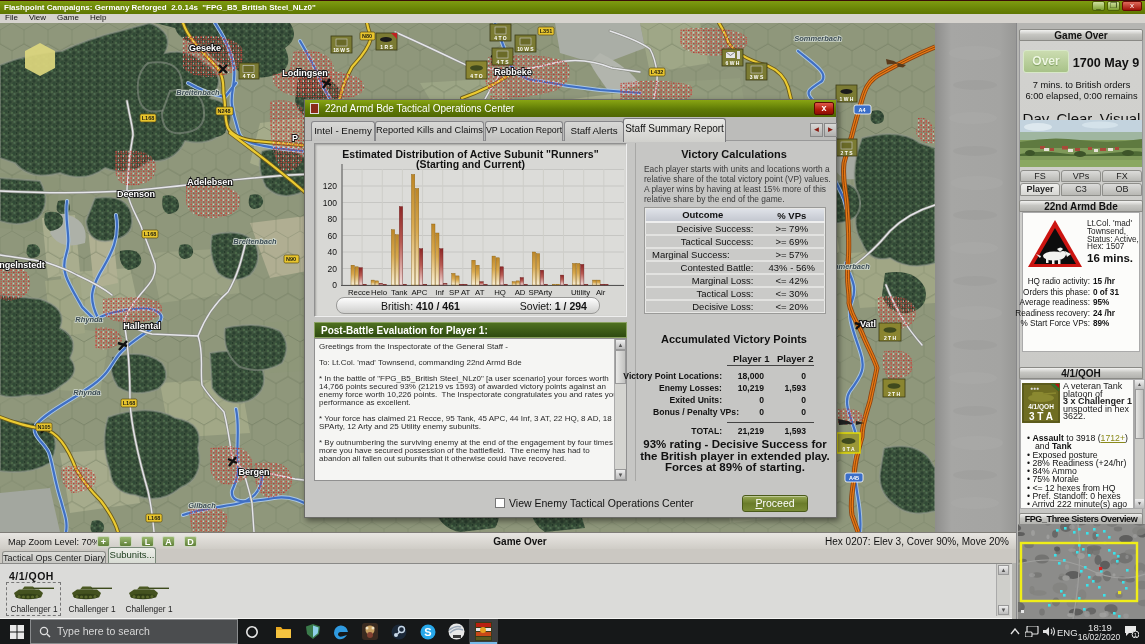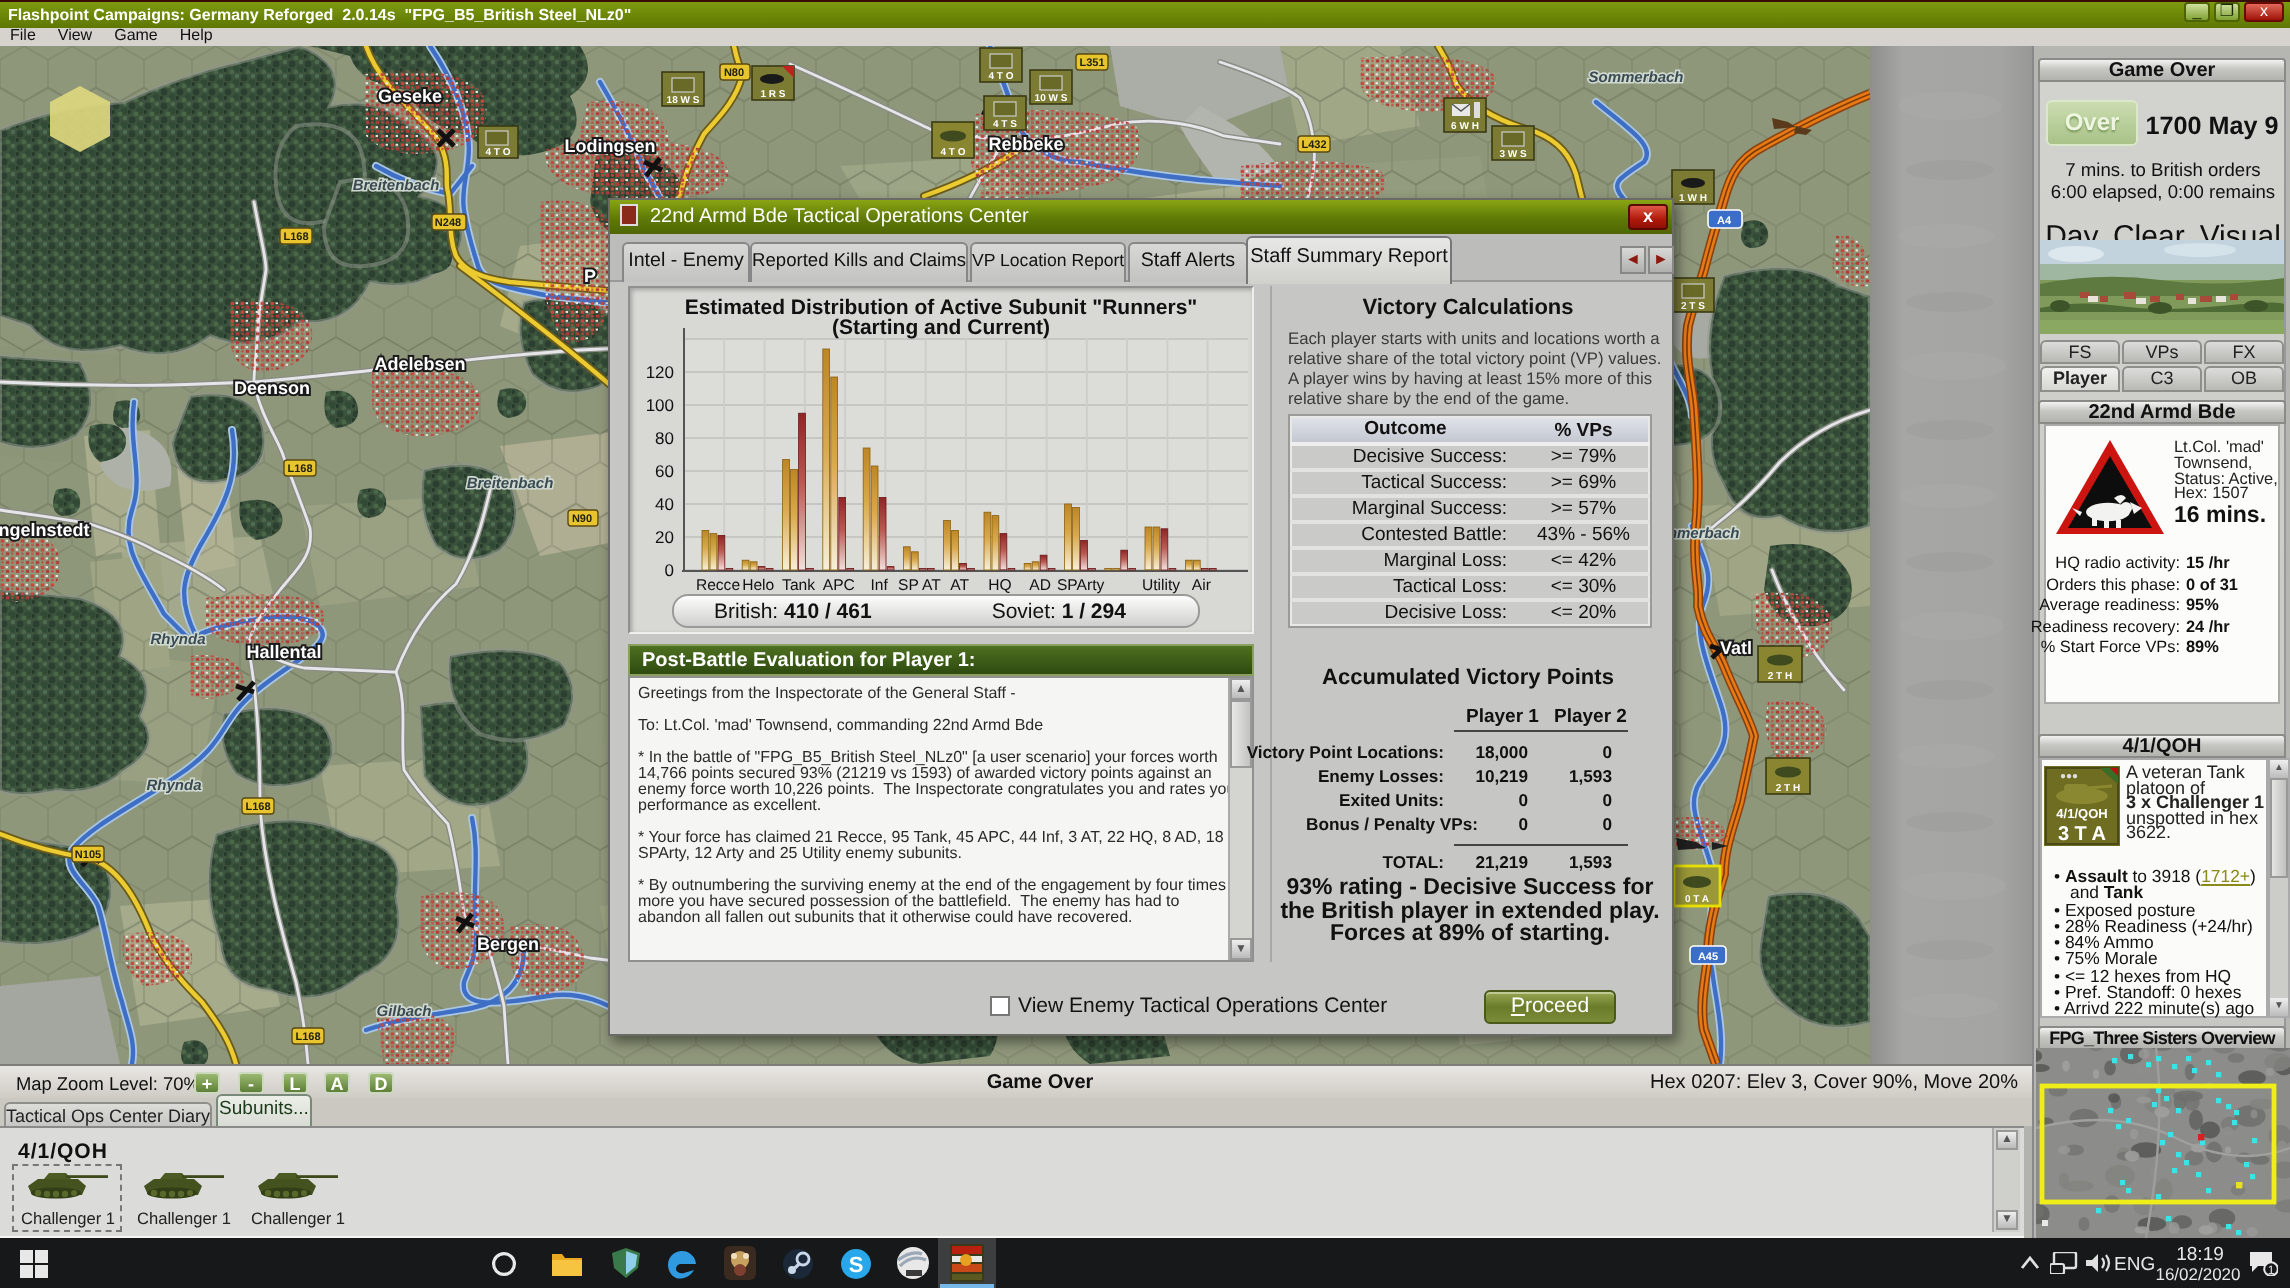--- a/index.html
+++ b/index.html
@@ -462,20 +462,26 @@
   </div>
   <div id="taskbar" class="abs">
     <svg class="abs" style="left:10px;top:6px;" width="14" height="14" viewBox="0 0 14 14">
         <g fill="#e8e8e8">
           <rect width="6.5" height="6.5"></rect>
           <rect x="7.5" width="6.5" height="6.5"></rect>
           <rect y="7.5" width="6.5" height="6.5"></rect>
           <rect x="7.5" y="7.5" width="6.5" height="6.5"></rect>
         </g>
       </svg>
+    <div class="abs" style="left:30px;top:0px;width:208px;height:25px;background:#4b4d4f;border:1px solid #8a8c8e;color:#d8d8d8;font-size:10.5px;line-height:23px;">
+      <svg style="margin:6px 6px 0 8px;float:left;" width="12" height="12" viewBox="0 0 12 12">
+          <circle cx="5" cy="5" r="3.6" fill="none" stroke="#e0e0e0" stroke-width="1.3"></circle>
+          <line x1="8" y1="8" x2="11" y2="11" stroke="#e0e0e0" stroke-width="1.4"></line>
+        </svg>Type here to search
+    </div>
     <svg class="abs" style="left:245px;top:6px;" width="14" height="14" viewBox="0 0 14 14">
         <circle cx="7" cy="7" r="5.2" fill="none" stroke="#e8e8e8" stroke-width="1.6"></circle>
       </svg>
     <svg class="abs" style="left:276px;top:6px;" width="15" height="13" viewBox="0 0 15 13">
         <path d="M0,2 L5,2 L6.5,4 L15,4 L15,13 L0,13 Z" fill="#e8a820"></path>
         <path d="M0,5 L15,5 L15,13 L0,13 Z" fill="#f6c440"></path>
       </svg>
     <svg class="abs" style="left:306px;top:5px;" width="14" height="15" viewBox="0 0 14 15">
         <path d="M7,0 L14,2.5 L13,10 L7,15 L1,10 L0,2.5 Z" fill="#3a7a4a"></path>
         <path d="M7,1.5 L12.6,3.5 L11.8,9.3 L7,13.2 Z" fill="#8fd0e8"></path>
@@ -903,21 +909,21 @@
       <text x="265.5" y="151" font-size="7.8" fill="#111" text-anchor="middle" font-family="Liberation Sans,sans-serif">Utility</text>
       <rect x="277.7" y="136.1" width="3.4" height="4.9" fill="url(#gb)" stroke="#8a6010" stroke-width="0.4"></rect>
       <rect x="281.7" y="136.1" width="3.4" height="4.9" fill="url(#gb)" stroke="#8a6010" stroke-width="0.4"></rect>
       <rect x="285.7" y="140.2" width="3.4" height="0.8" fill="url(#rb)" stroke="#6a1a1a" stroke-width="0.4"></rect>
       <rect x="289.7" y="140.2" width="3.4" height="0.8" fill="url(#rb)" stroke="#6a1a1a" stroke-width="0.4"></rect>
       <text x="285.7" y="151" font-size="7.8" fill="#111" text-anchor="middle" font-family="Liberation Sans,sans-serif">Air</text>
       </svg>
     </div>
 
     <div class="abs" style="left:31px;top:197px;width:264px;height:17px;background:linear-gradient(#fdfdfd,#cfcfcd);border:1px solid #9a9a98;border-radius:8px;font-size:10.5px;color:#111;line-height:16px;">
-      <span style="margin-left:20px;">British: <b>410 / 461</b></span><span style="margin-left:60px;">Soviet: <b>1 / 294</b></span>
+      <span style="margin-left:44px;">British: <b>410 / 461</b></span><span style="margin-left:60px;">Soviet: <b>1 / 294</b></span>
     </div>
 
     <div class="abs" style="left:9px;top:222px;width:313px;height:16px;background:linear-gradient(#4e7020,#2e4a10);border:1px solid #88a060;color:#fff;font-size:10px;font-weight:bold;line-height:15px;padding-left:6px;">Post-Battle Evaluation for Player 1:</div>
     <div class="abs" style="left:9px;top:238px;width:313px;height:143px;background:#f5f5f3;border:1px solid #909090;color:#2a2a2a;font-size:9.5px;line-height:8.1px;">
       <div style="padding:4px 0 0 4px;font-size:8px;line-height:8px;color:#2a2a2a;white-space:nowrap;">Greetings from the Inspectorate of the General Staff -<br><br>To: Lt.Col. 'mad' Townsend, commanding 22nd Armd Bde<br><br>* In the battle of "FPG_B5_British Steel_NLz0" [a user scenario] your forces worth<br>14,766 points secured 93% (21219 vs 1593) of awarded victory points against an<br>enemy force worth 10,226 points.&nbsp; The Inspectorate congratulates you and rates your<br>performance as excellent.<br><br>* Your force has claimed 21 Recce, 95 Tank, 45 APC, 44 Inf, 3 AT, 22 HQ, 8 AD, 18<br>SPArty, 12 Arty and 25 Utility enemy subunits.<br><br>* By outnumbering the surviving enemy at the end of the engagement by four times or<br>more you have secured possession of the battlefield.&nbsp; The enemy has had to<br>abandon all fallen out subunits that it otherwise could have recovered.</div>
       <div class="abs" style="right:0;top:0;width:12px;height:141px;background:#d4d4d0;border-left:1px solid #aaa;">
         <div style="position:absolute;top:0;width:11px;height:11px;background:linear-gradient(#eee,#bbb);border:1px solid #999;font-size:6px;text-align:center;line-height:10px;color:#555;">▲</div>
         <div style="position:absolute;top:11px;width:11px;height:34px;background:linear-gradient(90deg,#e8e8e6,#c2c2c0);border:1px solid #999;"></div>
         <div style="position:absolute;bottom:0;width:11px;height:11px;background:linear-gradient(#eee,#bbb);border:1px solid #999;font-size:6px;text-align:center;line-height:10px;color:#555;">▼</div>
       </div>
@@ -938,21 +944,21 @@
             </tr>
         <tr>
               <td style="text-align:right;padding:0 6px;height:11px;border-bottom:2px solid #e2e2e0;">Decisive Success:</td>
               <td style="text-align:center;border-bottom:2px solid #e2e2e0;">&gt;= 79%</td>
             </tr>
         <tr>
               <td style="text-align:right;padding:0 6px;height:11px;border-bottom:2px solid #e2e2e0;">Tactical Success:</td>
               <td style="text-align:center;border-bottom:2px solid #e2e2e0;">&gt;= 69%</td>
             </tr>
         <tr>
-              <td style="text-align:right;padding:0 6px;height:11px;border-bottom:2px solid #e2e2e0;">Marginal Success:</td>
+              <td style="text-align:left;padding:0 6px;height:11px;border-bottom:2px solid #e2e2e0;">Marginal Success:</td>
               <td style="text-align:center;border-bottom:2px solid #e2e2e0;">&gt;= 57%</td>
             </tr>
         <tr>
               <td style="text-align:right;padding:0 6px;height:11px;border-bottom:2px solid #e2e2e0;">Contested Battle:</td>
               <td style="text-align:center;border-bottom:2px solid #e2e2e0;">43% - 56%</td>
             </tr>
         <tr>
               <td style="text-align:right;padding:0 6px;height:11px;border-bottom:2px solid #e2e2e0;">Marginal Loss:</td>
               <td style="text-align:center;border-bottom:2px solid #e2e2e0;">&lt;= 42%</td>
             </tr>

